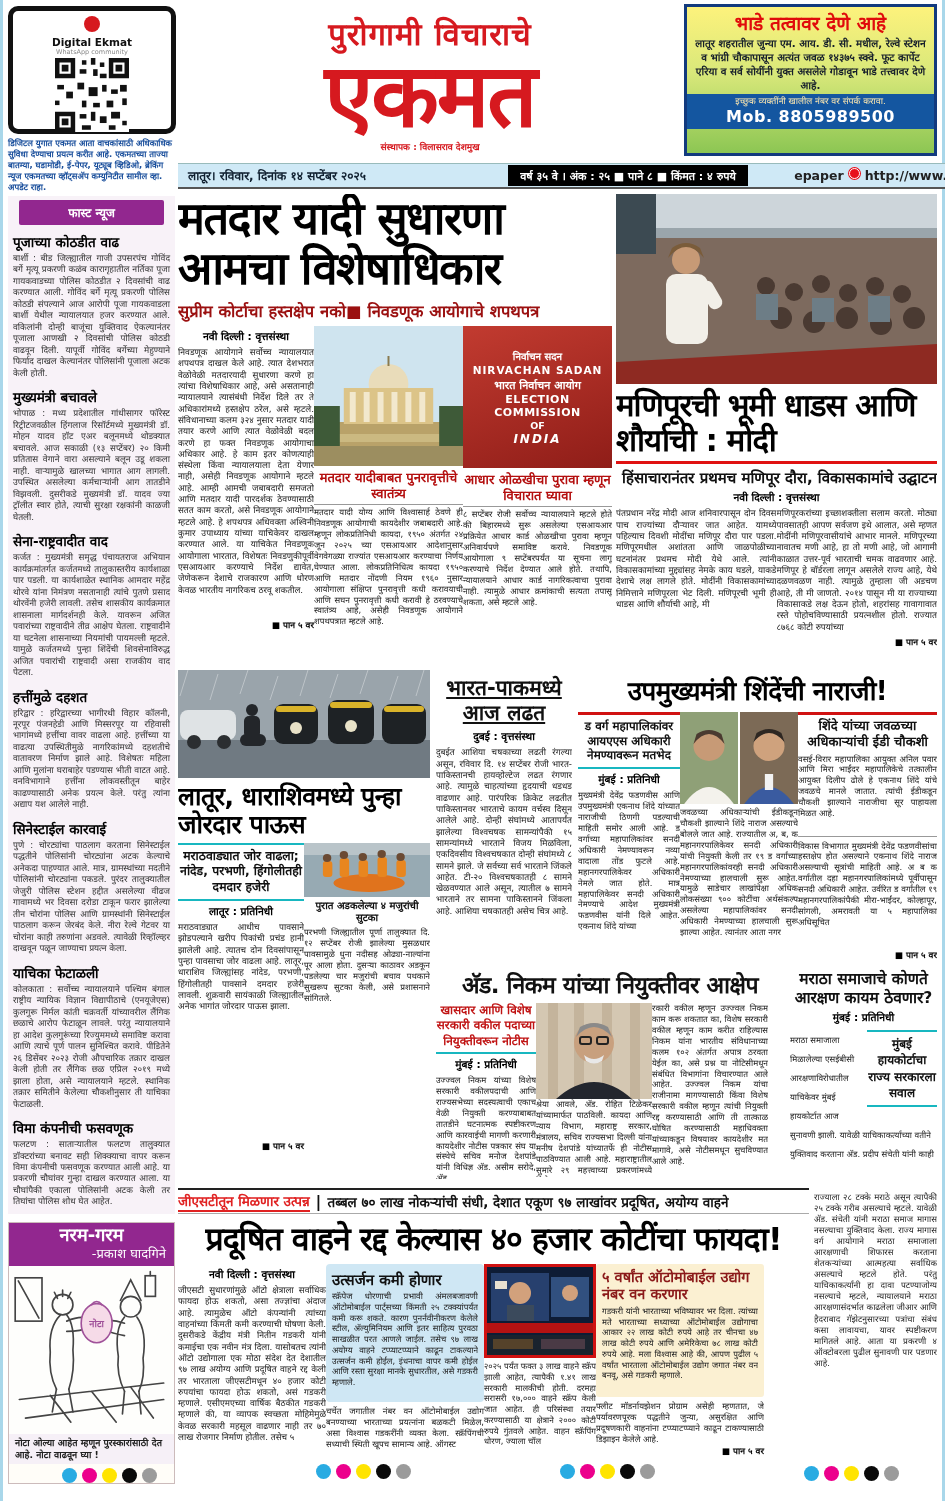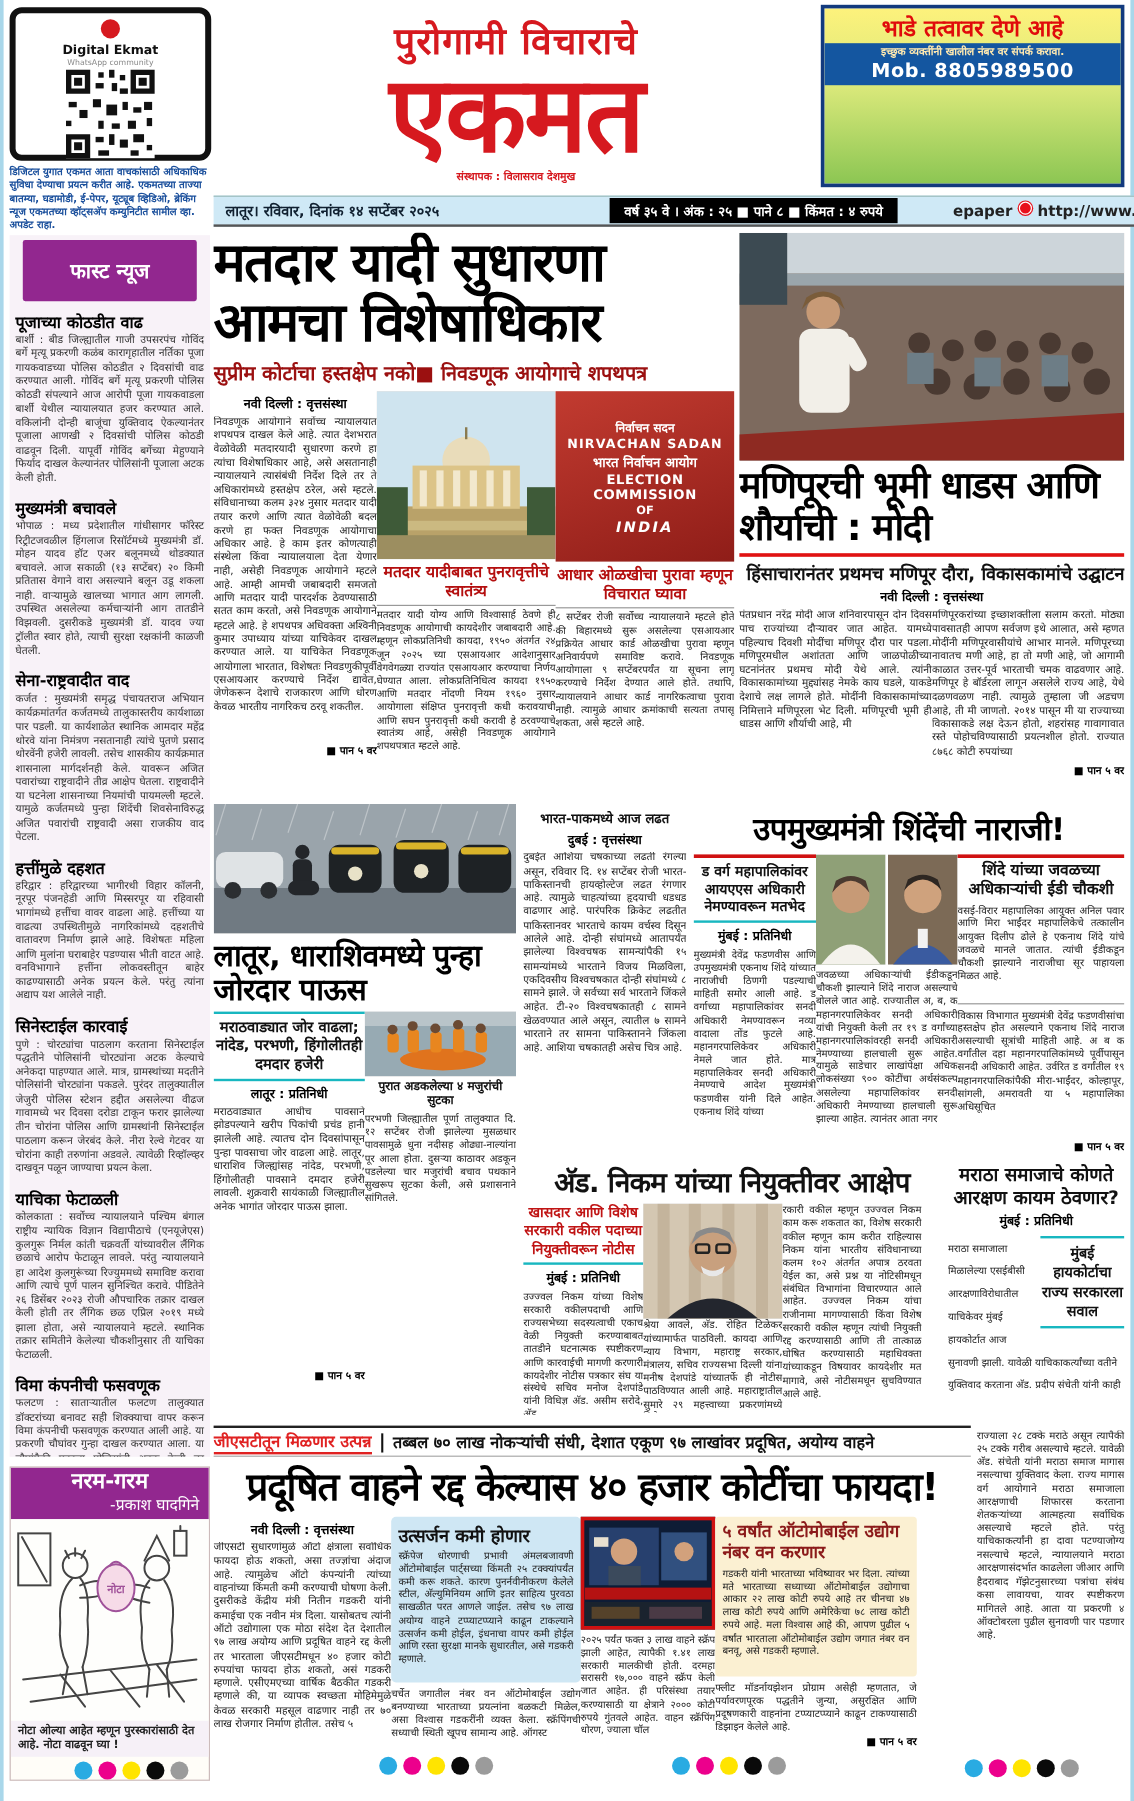--- a/index.html
+++ b/index.html
@@ -30,32 +30,32 @@
 
   .masthead{left:180px;top:2px;width:500px;height:160px;text-align:center;color:var(--masthead-red);}
   .mast-kicker{font-size:31px;font-weight:800;letter-spacing:1px;margin-top:10px;}
   .mast-title{font-size:88px;font-weight:800;line-height:.95;letter-spacing:-2px;}
   .mast-founder{font-size:9px;font-weight:bold;margin-top:2px;}
 
   .rental-ad{left:684px;top:4px;width:253px;height:152px;border:3px solid #123a7e;background:linear-gradient(180deg,#fdf27c 0%,#d9e87a 45%,#8cc653 100%);text-align:center;overflow:hidden;}
   .ad-title{color:#e00b0b;font-size:19px;font-weight:800;margin-top:3px;}
   .ad-body{font-size:10.3px;font-weight:bold;color:#17202b;line-height:1.35;padding:1px 8px;}
   .ad-footer{background:var(--ad-blue);color:#fff;padding:1px 2px 3px;}
-  .ad-contact{font-size:8.8px;font-weight:bold;color:#ffe9b0;}
+  .ad-contact{font-size:8.8px;font-weight:normal;color:#ffe9b0;}
   .ad-mob{font-size:16px;font-weight:800;letter-spacing:.5px;}
 
   .dateline{left:178px;top:163px;width:900px;height:26px;background:var(--dateline-bg);border-top:1px solid #9bb;border-bottom:2px solid #555;display:flex;align-items:center;padding:0 10px;gap:20px;}
   .dl-left{font-size:12px;font-weight:800;color:#102030;flex:1;}
   .dl-box{background:#000;color:#fff;font-size:11px;font-weight:bold;padding:3px 12px;white-space:nowrap;}
   .dl-right{flex:1;display:flex;justify-content:flex-end;align-items:flex-start;gap:5px;font-size:12.5px;font-weight:bold;color:#222;}
   .epaper-dot{width:11px;height:11px;border-radius:50%;background:#e8111c;display:inline-block;border:1.5px solid #fff;box-shadow:0 0 0 1px #e8111c;}
 
   
   .fastnews{left:8px;top:196px;width:167px;height:1018px;background:#f8f2f8;padding:2px 5px;overflow:hidden;}
-  .fn-header{background:var(--fastnews-purple);color:#fff;text-align:center;font-size:17px;font-weight:800;padding:14px 0;border-radius:2px;margin:2px 6px 8px;}
+  .fn-header{background:var(--fastnews-purple);color:#fff;text-align:center;font-size:12px;font-weight:800;padding:4px 0;border-radius:2px;margin:2px 6px 8px;}
   .fn-item{margin-bottom:9px;}
   .fn-title{font-size:13.5px;font-weight:800;color:#000;margin-bottom:2px;}
   .fn-body{font-size:8.7px;line-height:1.32;color:#333;text-align:justify;}
 
   
   .lead{left:178px;top:194px;width:434px;height:474px;overflow:hidden;}
   .lead-h1{font-size:45px;font-weight:800;line-height:1.1;letter-spacing:-1.5px;color:#000;}
   .lead-sub{font-size:16.5px;font-weight:800;color:#9b1010;margin:6px 0 4px;}
   .lead-cols{display:flex;height:312px;margin-top:4px;}
   .lead-c1{width:136px;}
@@ -77,21 +77,21 @@
   .rain{left:178px;top:670px;width:252px;height:514px;overflow:hidden;}
   .rain-h1{font-size:25px;font-weight:800;line-height:1.12;letter-spacing:-.5px;margin:5px 0 4px;color:#000;}
   .rain-row{display:flex;height:330px;}
   .rain-left{width:126px;}
   .rain-right{width:126px;}
   .kicker-teal{border-top:2px solid var(--teal);border-bottom:2px solid var(--teal);font-size:12.3px;font-weight:800;text-align:center;padding:4px 1px;line-height:1.25;}
   .rescue-title{font-size:10px;font-weight:800;text-align:center;line-height:1.2;margin:3px 0;}
 
   
   .cricket{left:436px;top:670px;width:136px;height:292px;overflow:hidden;}
-  .cr-h1{font-size:11px;font-weight:800;text-align:center;line-height:1.2;margin-top:6px;}
+  .cr-h1{font-size:21px;font-weight:800;text-align:center;line-height:1.2;margin-top:6px;text-decoration:underline;}
 
   
   .shinde{left:578px;top:670px;width:359px;height:292px;overflow:hidden;}
   .sh-h1{font-size:26px;font-weight:800;text-align:center;letter-spacing:-.5px;margin:2px 0 4px;color:#000;}
   .sh-row{display:flex;height:248px;}
   .sh-a{width:102px;}
   .sh-b{width:118px;}
   .sh-c{width:139px;}
   .sh-kicker{border-top:3px solid #d01111;font-size:11.8px;font-weight:800;text-align:center;padding:4px 0;border-bottom:2px solid var(--teal);line-height:1.25;}
   .portraits{display:flex;gap:2px;height:92px;margin-bottom:3px;}
@@ -196,20 +196,21 @@
   </div>
 
   <div class="abs masthead">
     <div class="mast-kicker">पुरोगामी विचाराचे</div>
     <div class="mast-title">एकमत</div>
     <div class="mast-founder">संस्थापक : विलासराव देशमुख</div>
   </div>
 
   <div class="abs rental-ad">
     <div class="ad-title">भाडे तत्वावर देणे आहे</div>
+    <div class="ad-body">लातूर शहरातील जुन्या एम. आय. डी. सी. मधील, रेल्वे स्टेशन व भांग्री चौकापासून अत्यंत जवळ १४३७५ स्क्वे. फूट कार्पेट एरिया व सर्व सोयींनी युक्त असलेले गोडावून भाडे तत्त्वावर देणे आहे.</div>
     <div class="ad-footer">
       <div class="ad-contact">इच्छुक व्यक्तींनी खालील नंबर वर संपर्क करावा.</div>
       <div class="ad-mob">Mob. 8805989500</div>
     </div>
   </div>
 
   <div class="abs dateline">
     <div class="dl-left">लातूर। रविवार, दिनांक १४ सप्टेंबर २०२५</div>
     <div class="dl-box">वर्ष ३५ वे । अंक : २५ ■ पाने ८ ■ किंमत : ४ रुपये</div>
     <div class="dl-right">

